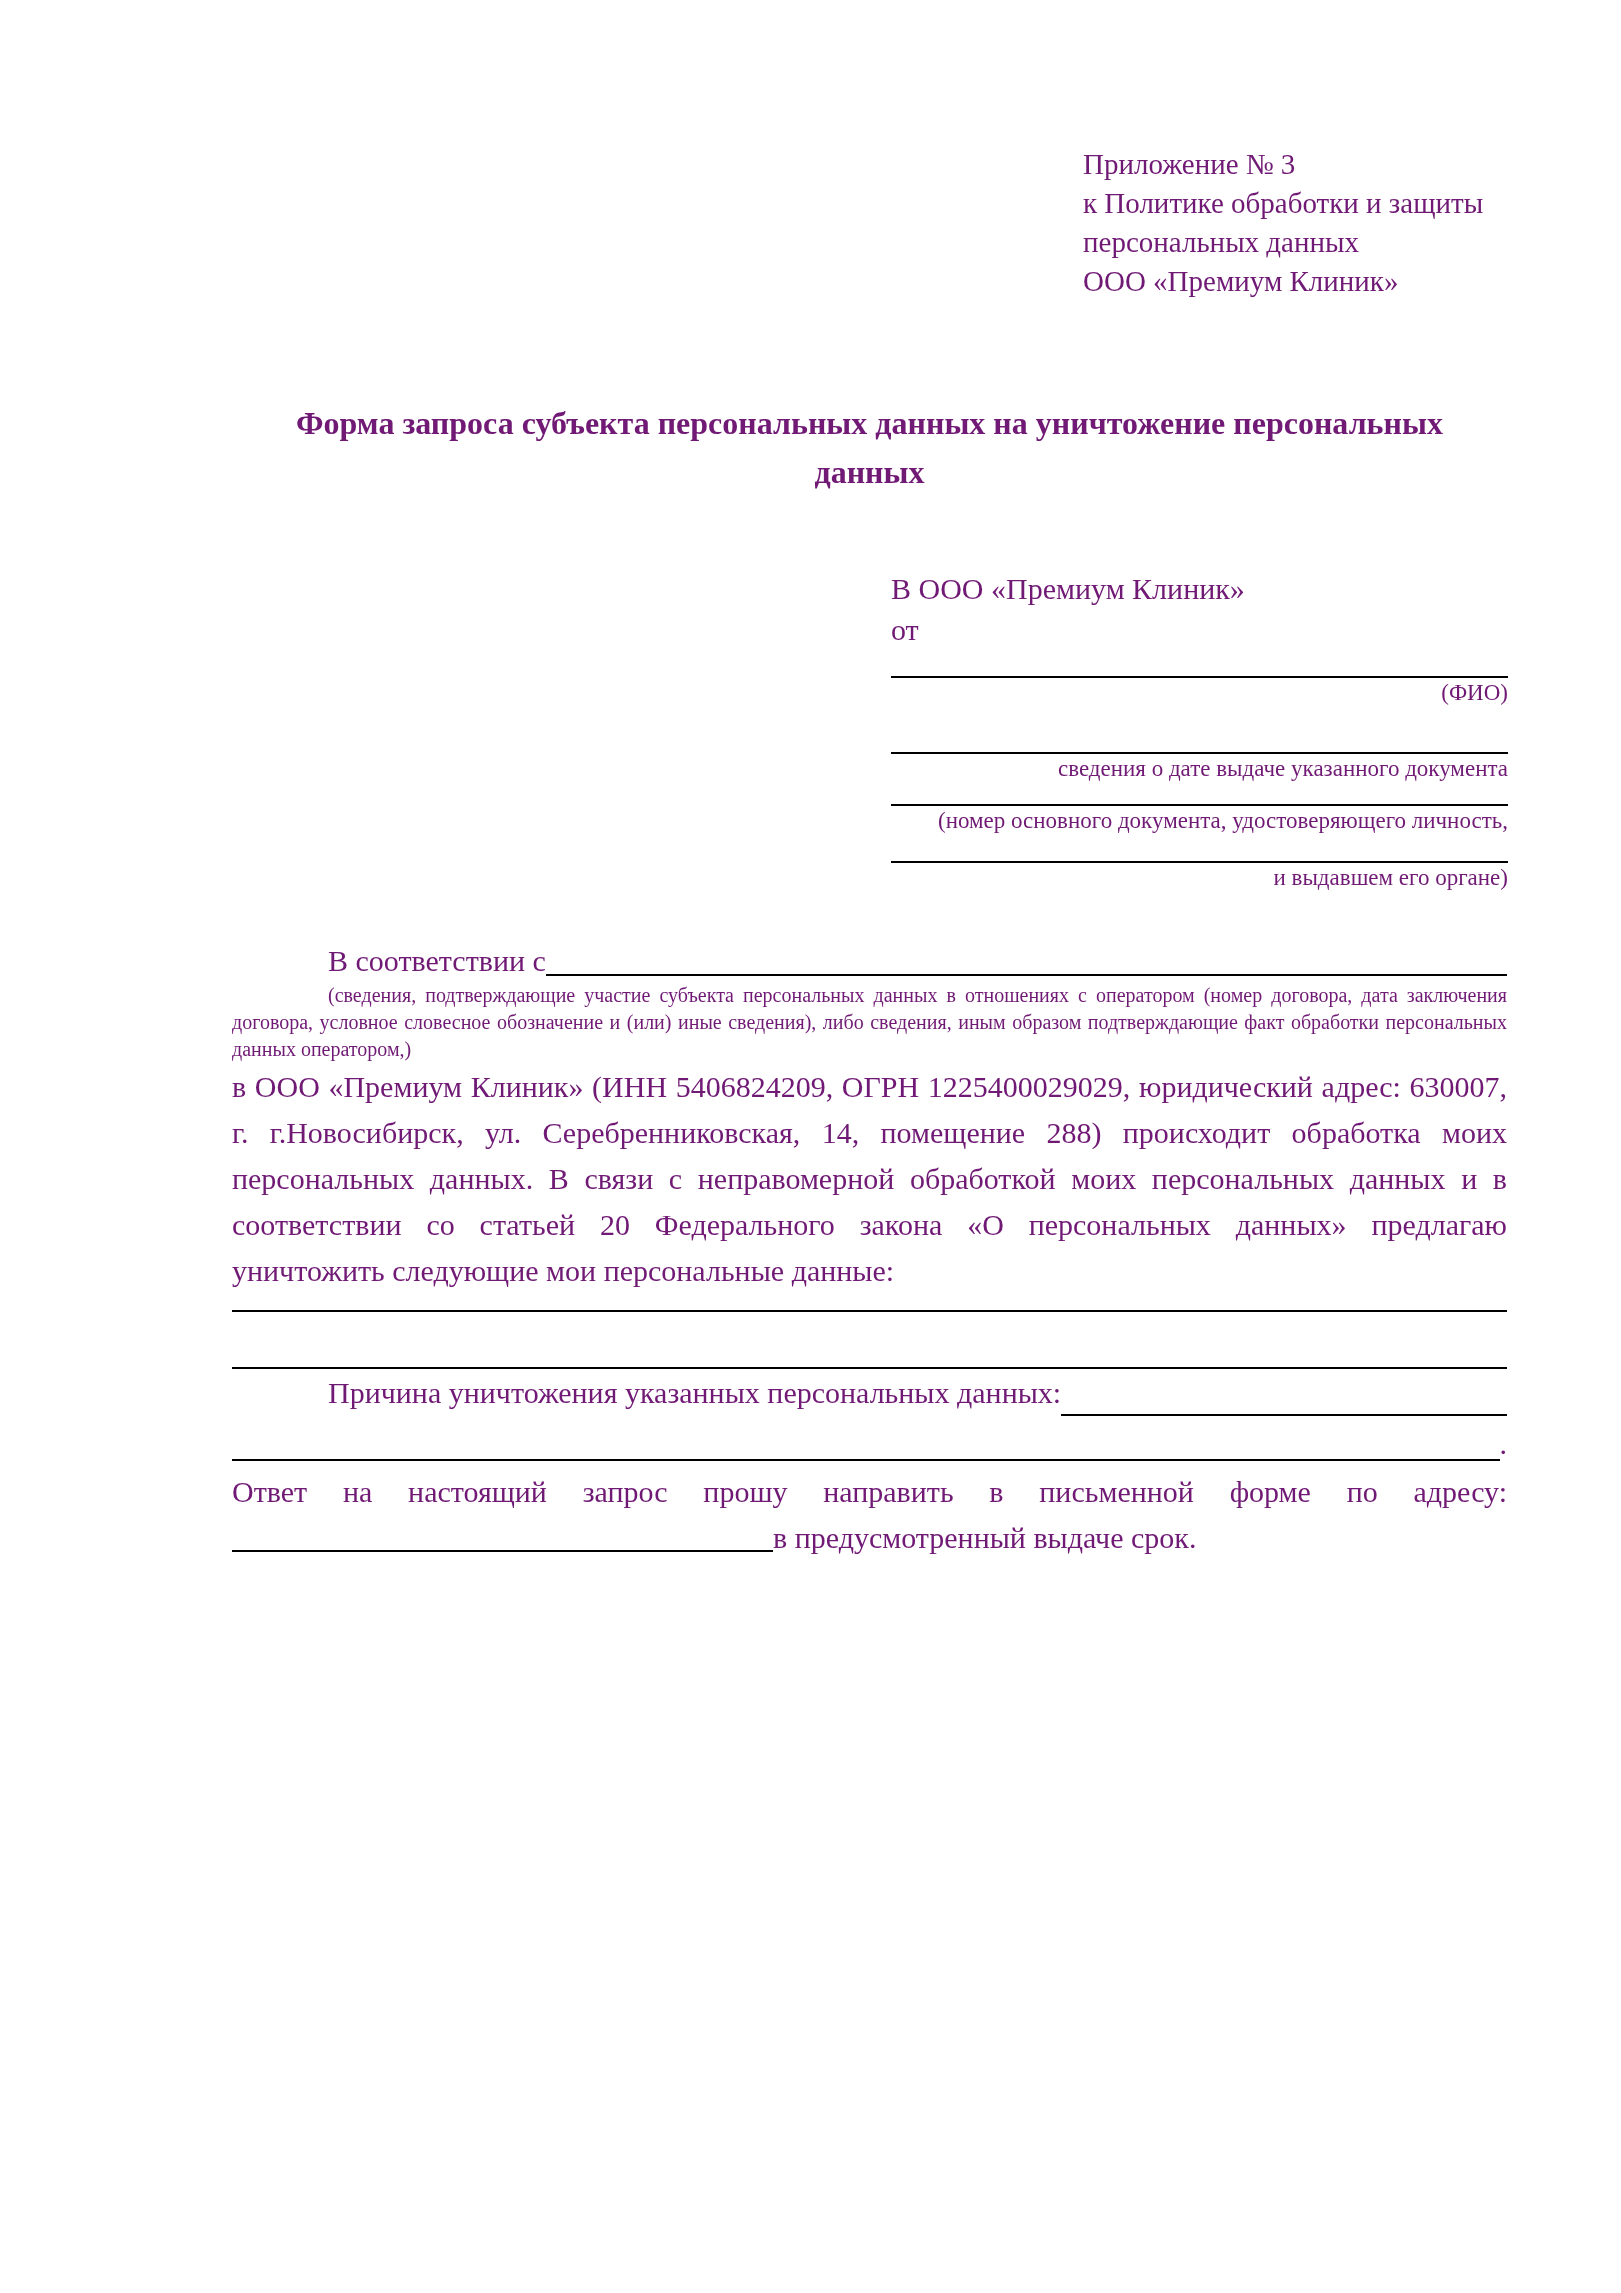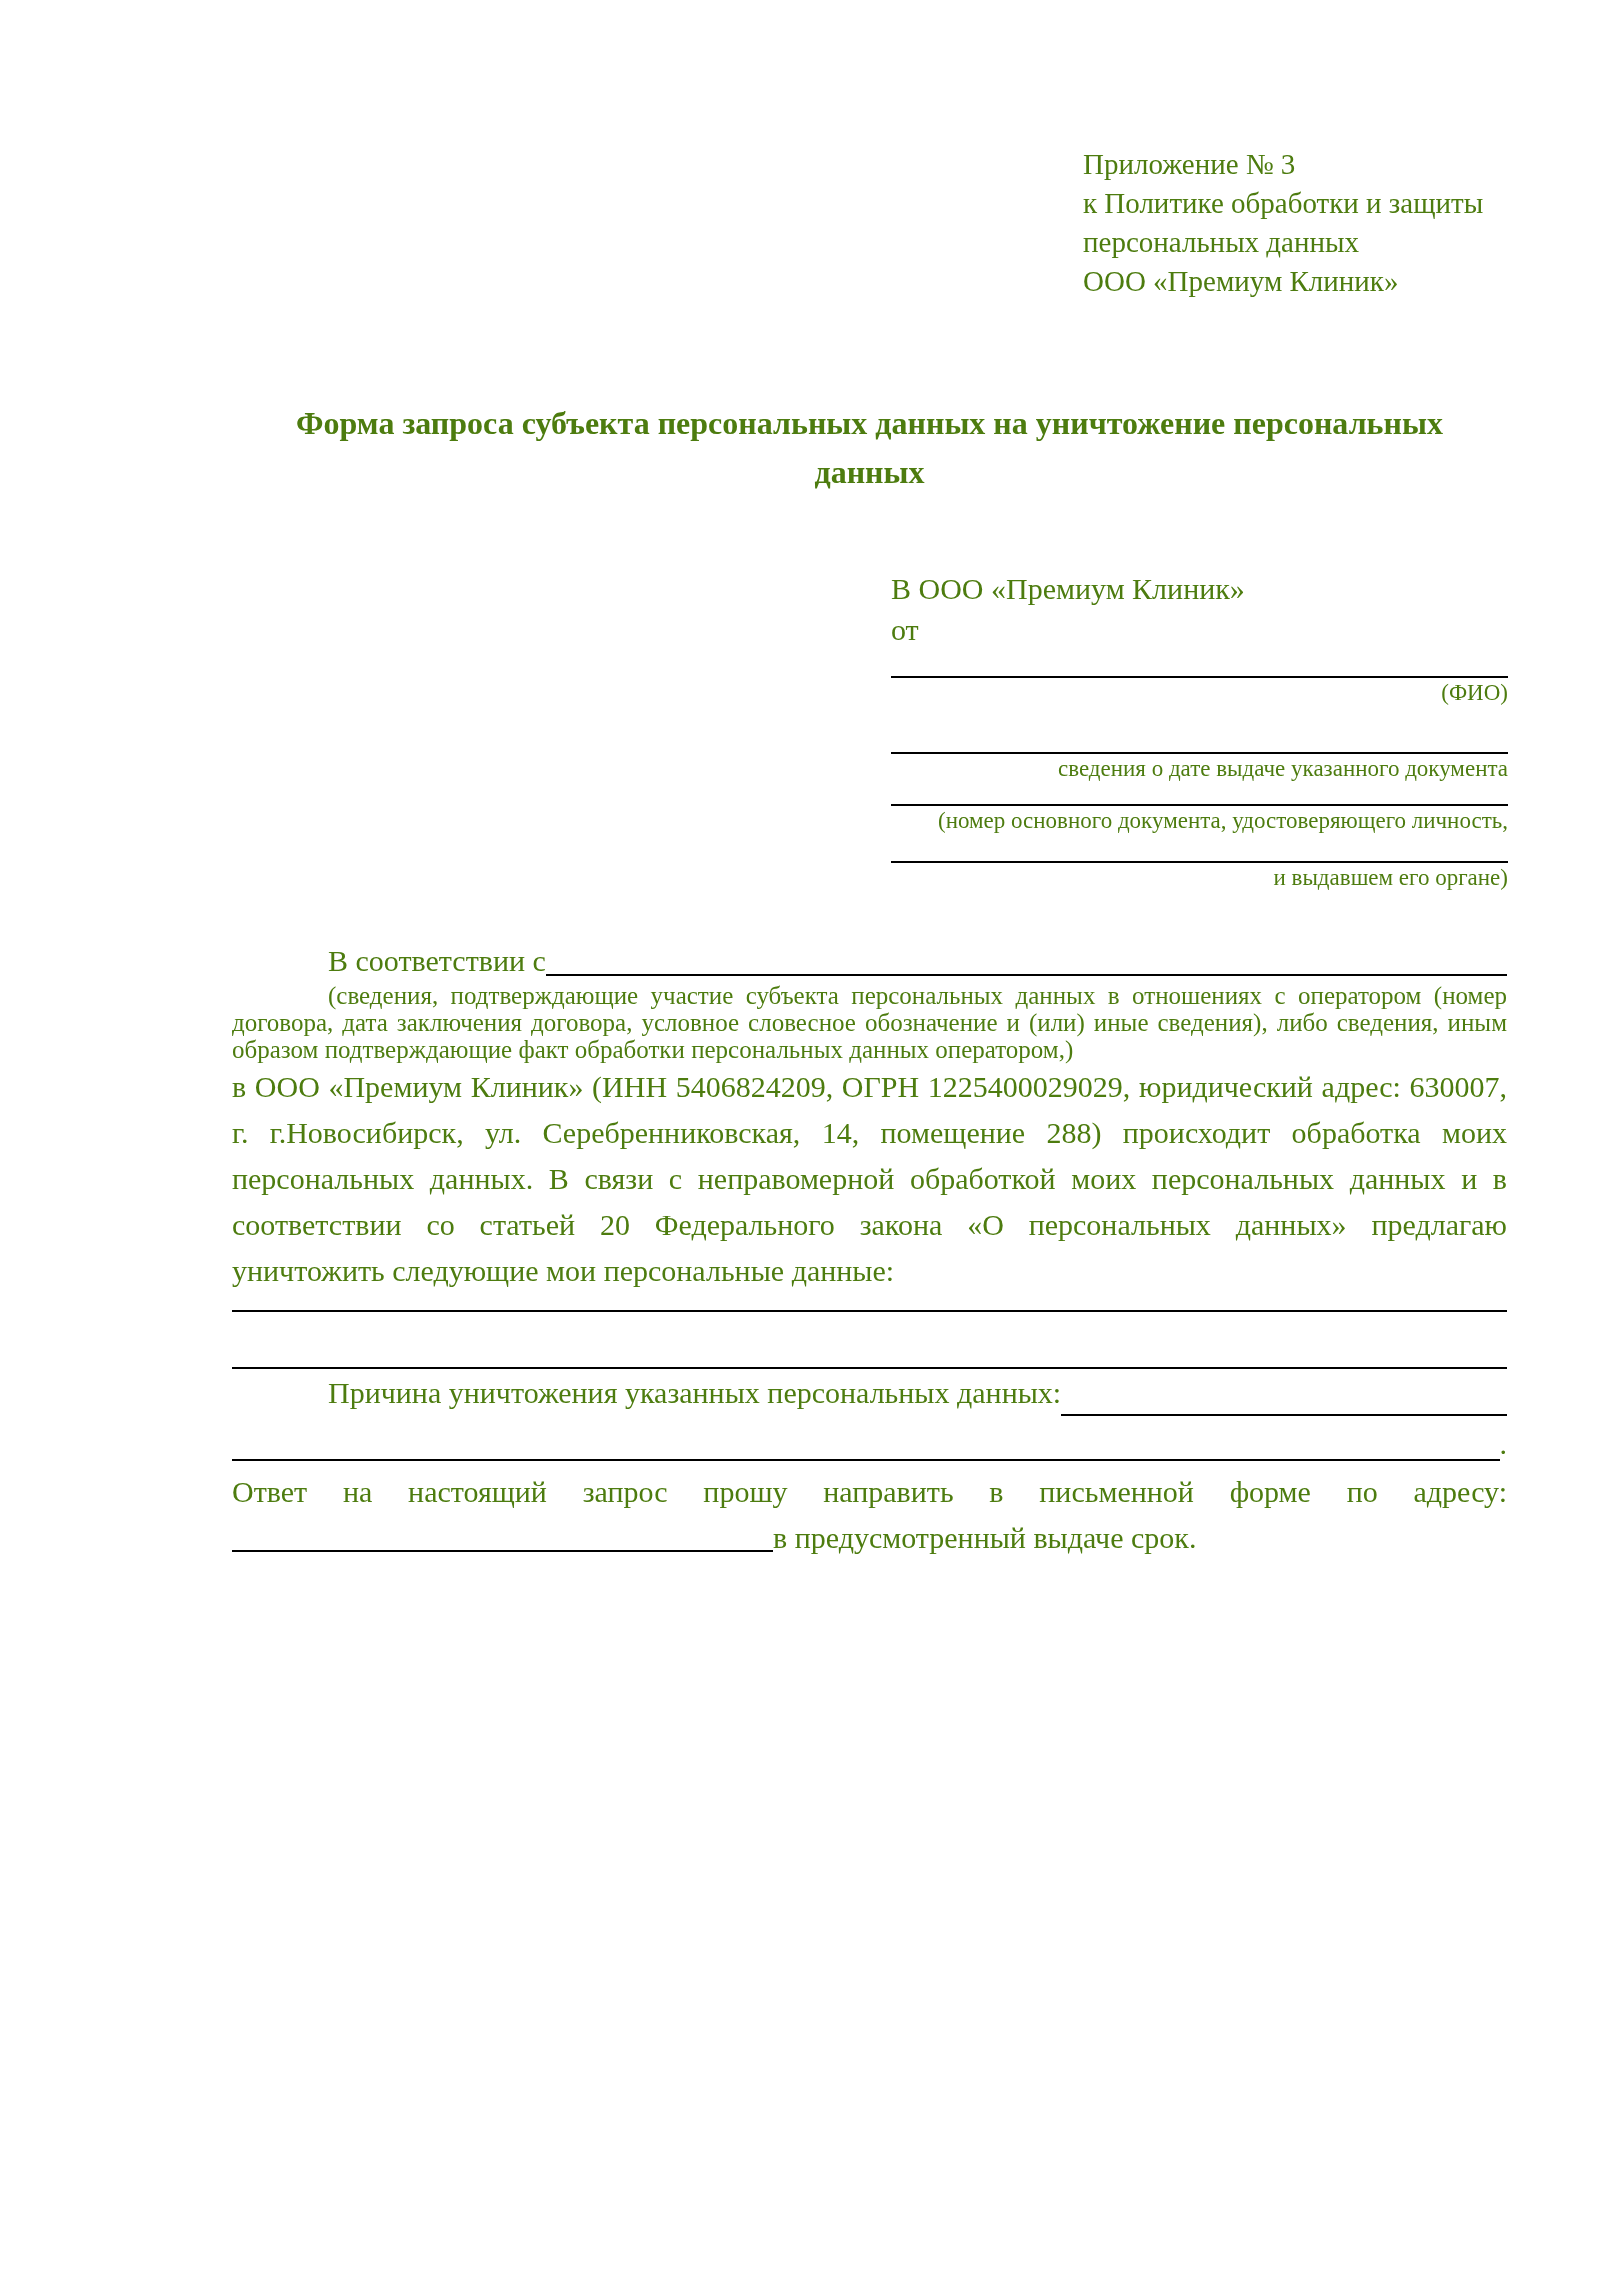--- a/index.html
+++ b/index.html
@@ -1,21 +1,21 @@
 <!DOCTYPE html>
 <html><head>
 <meta charset="utf-8">
 <style>
   html, body { margin: 0; padding: 0; background: #ffffff; }
   .page {
     position: relative;
     width: 1621px;
     height: 2294px;
     background: #ffffff;
-    color: #4d7c0f;
+    color: #701a75;
     font-family: "Liberation Serif", "DejaVu Serif", serif;
     box-sizing: border-box;
     padding: 145px 114px 0 232px;
     overflow: hidden;
   }
   .appendix-header {
     margin-left: 851px;
     font-size: 29px;
     line-height: 39px;
   }
@@ -44,21 +44,21 @@
   .f2 .rule { height: 21.6px; }
   .f3 .rule { height: 45px; }
   .f4 .rule { height: 25.5px; }
 
   .fill-row { display: flex; font-size: 30px; line-height: 43px; }
   .fill-row .fill-line { flex: 1; border-bottom: 2.9px solid #000; margin-bottom: 5.9px; }
   .indent { padding-left: 96px; }
   .accordance-row { margin-top: 47px; }
 
   .note {
-    font-size: 25px;
+    font-size: 20px;
     line-height: 27.4px;
     text-align: justify;
     text-indent: 96px;
   }
   .para {
     font-size: 30px;
     line-height: 46px;
     text-align: justify;
   }
   .ruled-empty { border-bottom: 2.9px solid #000; }

